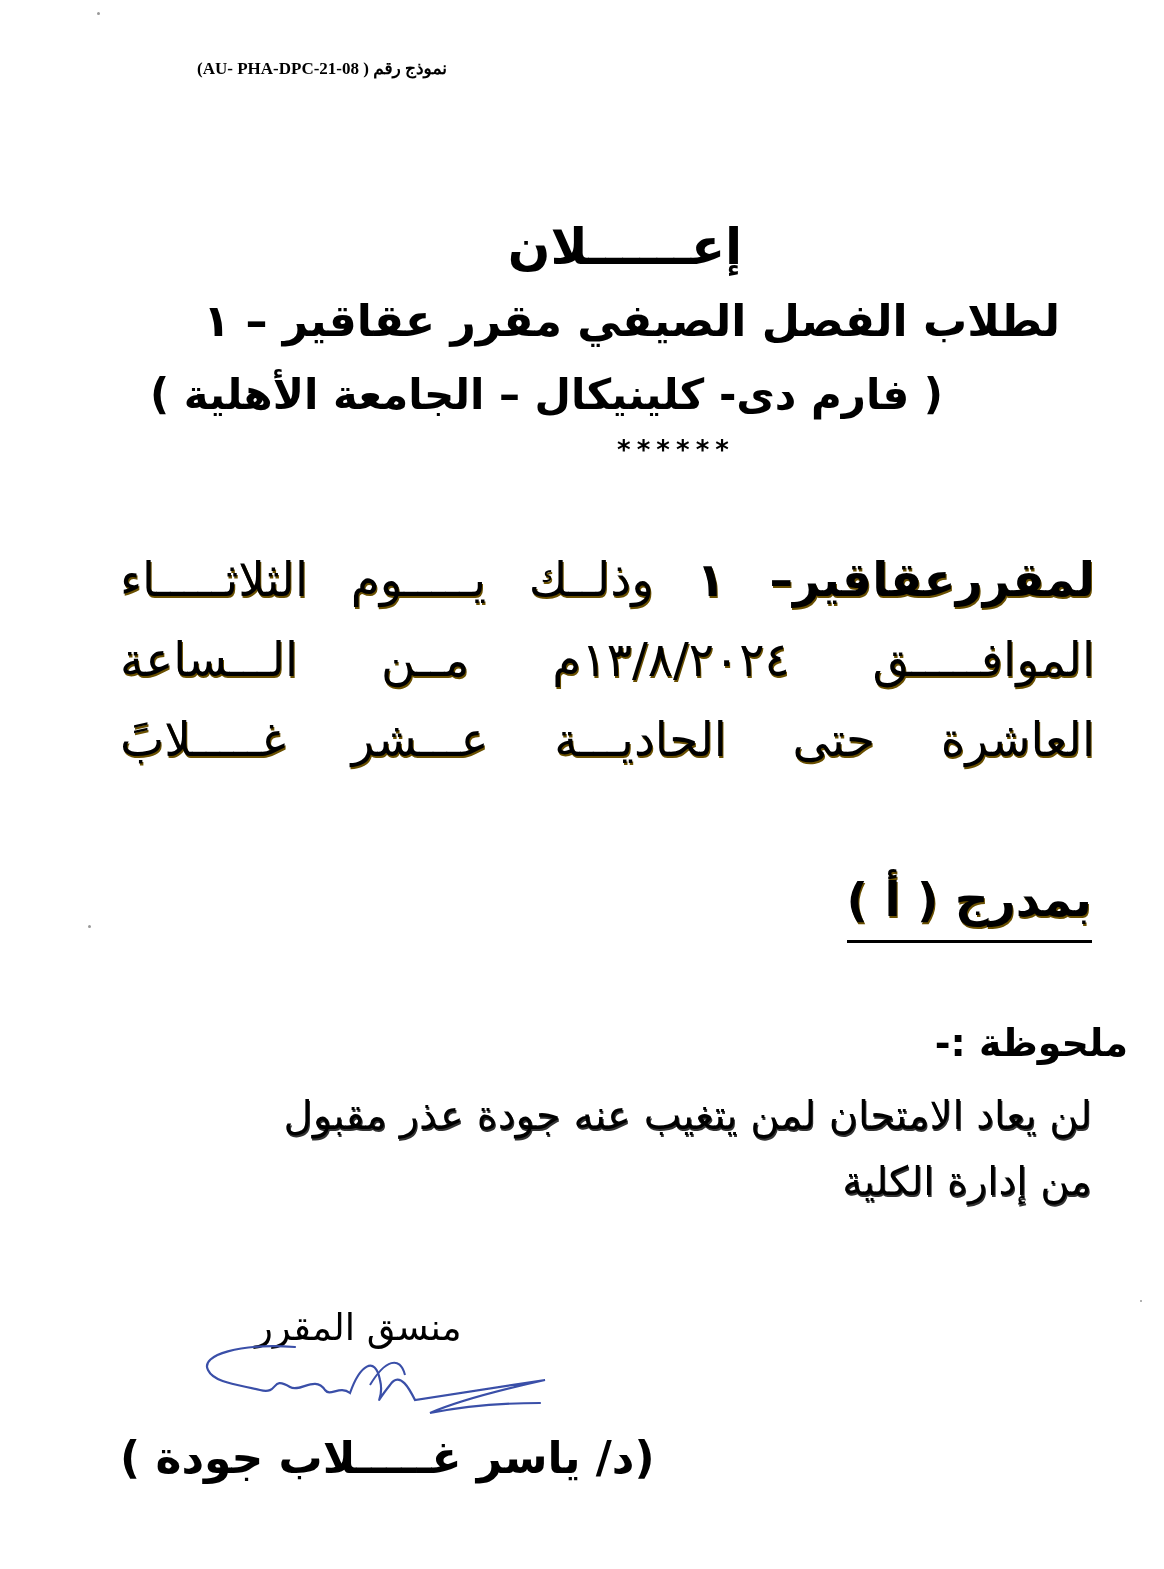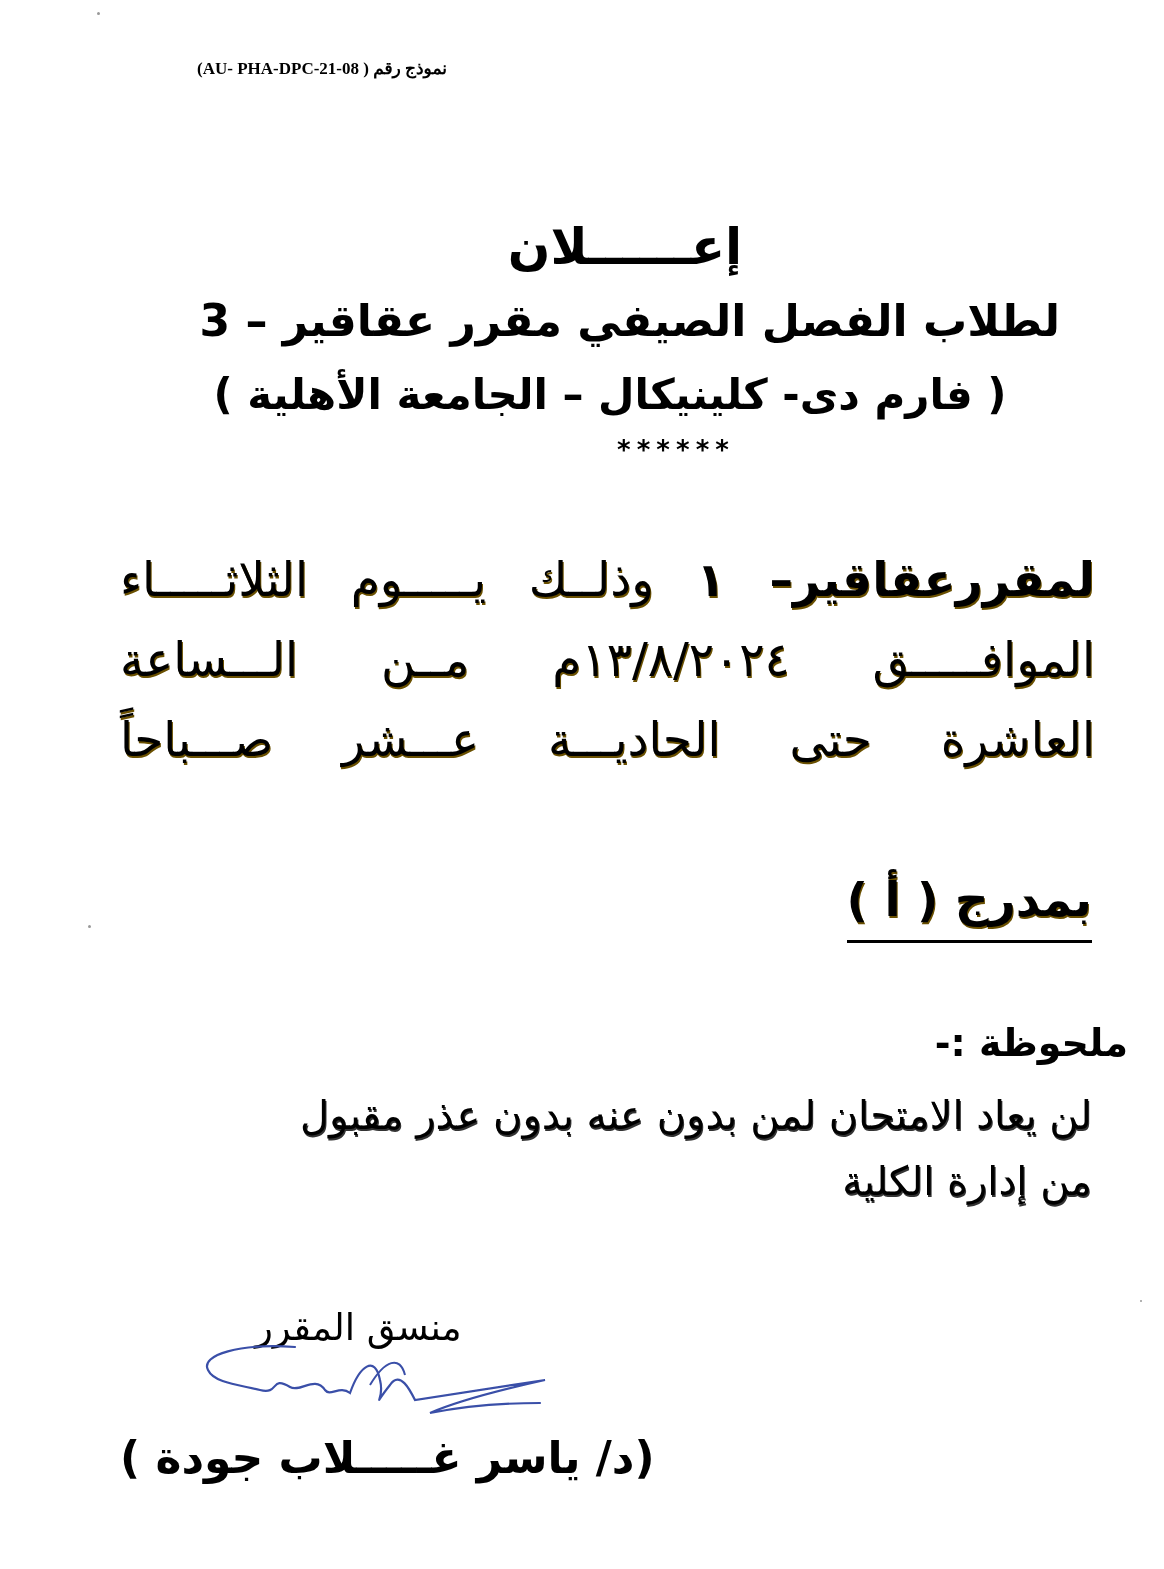--- a/index.html
+++ b/index.html
@@ -45,21 +45,21 @@
     .subtitle {
       font-size: 44px;
       line-height: 78px;
       text-align: right;
       padding-right: 40px;
       white-space: nowrap;
     }
     .subtitle2 {
       font-size: 42px;
       line-height: 70px;
-      text-align: center;
+      text-align: left;
       padding-right: 30px;
       white-space: nowrap;
     }
     .stars {
       font-family: "DejaVu Sans Mono", monospace;
       font-size: 26px;
       line-height: 40px;
       letter-spacing: 4px;
       text-align: center;
       padding-left: 100px;
@@ -149,36 +149,36 @@
       border-radius: 50%;
     }
   </style>
 </head>
 <body>
 
 <div class="form-code">نموذج رقم ( AU- PHA-DPC-21-08)</div>
 
 <div class="title-block">
   <div class="announce-title">إعــــــلان</div>
-  <div class="subtitle">لطلاب الفصل الصيفي مقرر عقاقير – 3</div>
+  <div class="subtitle">لطلاب الفصل الصيفي مقرر عقاقير – ١</div>
   <div class="subtitle2">(  فارم دى- كلينيكال – الجامعة الأهلية  )</div>
   <div class="stars">******</div>
 </div>
 
 <div class="body-text">
   <span class="line" style="font-weight:normal;"><b>لمقررعقاقير– ١</b> <span>وذلــك يـــــوم الثلاثـــــاء</span></span>
   <span class="line">الموافـــــق ١٣/٨/٢٠٢٤م مــن الـــساعة</span>
-  <span class="line">العاشرة حتى الحاديـــة عـــشر صـــباحاً</span>
+  <span class="line">العاشرة حتى الحاديـــة عـــشر غـــــلابً</span>
 </div>
 
 <div class="hall">بمدرج ( أ )</div>
 
 <div class="note-label">ملحوظة :-</div>
 <div class="note-text">
-  <div>لن يعاد الامتحان لمن بدون عنه بدون عذر مقبول</div>
+  <div>لن يعاد الامتحان لمن يتغيب عنه جودة عذر مقبول</div>
   <div>من إدارة الكلية</div>
 </div>
 
 <div class="signature-title">منسق المقرر</div>
 
 <svg class="signature" viewBox="0 0 380 90">
   <path d="M95 12 C 40 8, 0 20, 8 35 C 14 48, 40 50, 60 55 C 80 60, 70 40, 90 52 C 100 58, 115 40, 125 55 C 130 62, 140 50, 150 58 C 160 30, 175 20, 180 45 C 185 65, 170 75, 190 50 C 200 35, 210 55, 215 65 L 345 45 C 300 55, 260 65, 230 78 C 260 72, 300 68, 340 68" fill="none" stroke="#3a4fa8" stroke-width="2.2" stroke-linecap="round"></path>
   <path d="M170 50 C 185 25, 200 20, 205 40" fill="none" stroke="#3a4fa8" stroke-width="2"></path>
 </svg>
 

